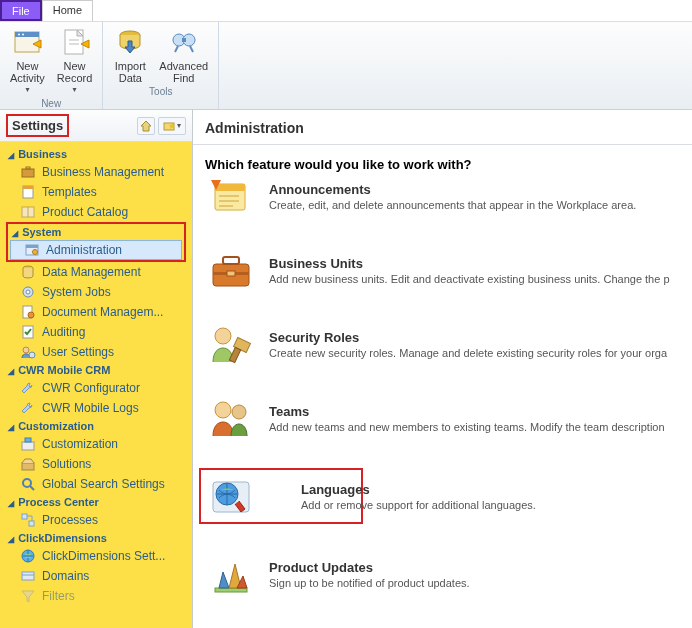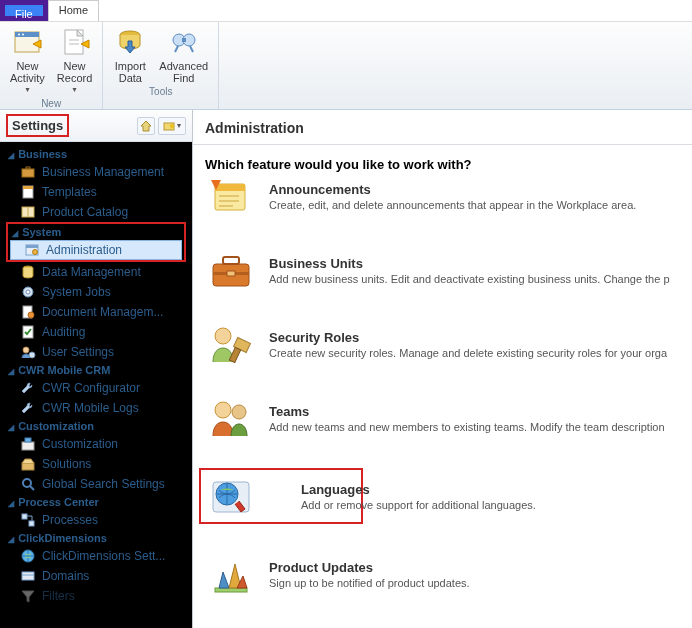--- a/index.html
+++ b/index.html
@@ -20,23 +20,23 @@
     border-bottom: 1px solid #ddd;
     height: 22px;
   }
   .tab {
     padding: 3px 10px;
     font-size: 11px;
     border-right: 1px solid #ccc;
     cursor: pointer;
   }
   .tab-file {
-    background: #3b82f6;
+    background: #8b5cf6;
     color: #fff;
-    border: 5px solid #4c1d95;
+    border: 2px solid #4c1d95;
   }
   .tab-home {
     background: #fff;
     border: 1px solid #ccc;
     border-bottom: none;
     color: #333;
   }
   .ribbon {
     background: linear-gradient(#fdfdfd, #e9eef3);
     border-bottom: 1px solid #c4d1e0;
@@ -82,21 +82,21 @@
   
   .body {
     display: flex;
     height: calc(628px - 22px - 88px);
   }
   .sidebar {
     width: 193px;
     border-right: 1px solid #c4c9cf;
     display: flex;
     flex-direction: column;
-    background: #000000;
+    background: #fde047;
     overflow: hidden;
   }
   .sidebar-toolbar {
     display: flex;
     align-items: center;
     border-bottom: 1px solid #d6dde5;
     padding: 4px 6px;
     background: linear-gradient(#fdfdfd,#eef2f7);
   }
   .settings-title {

